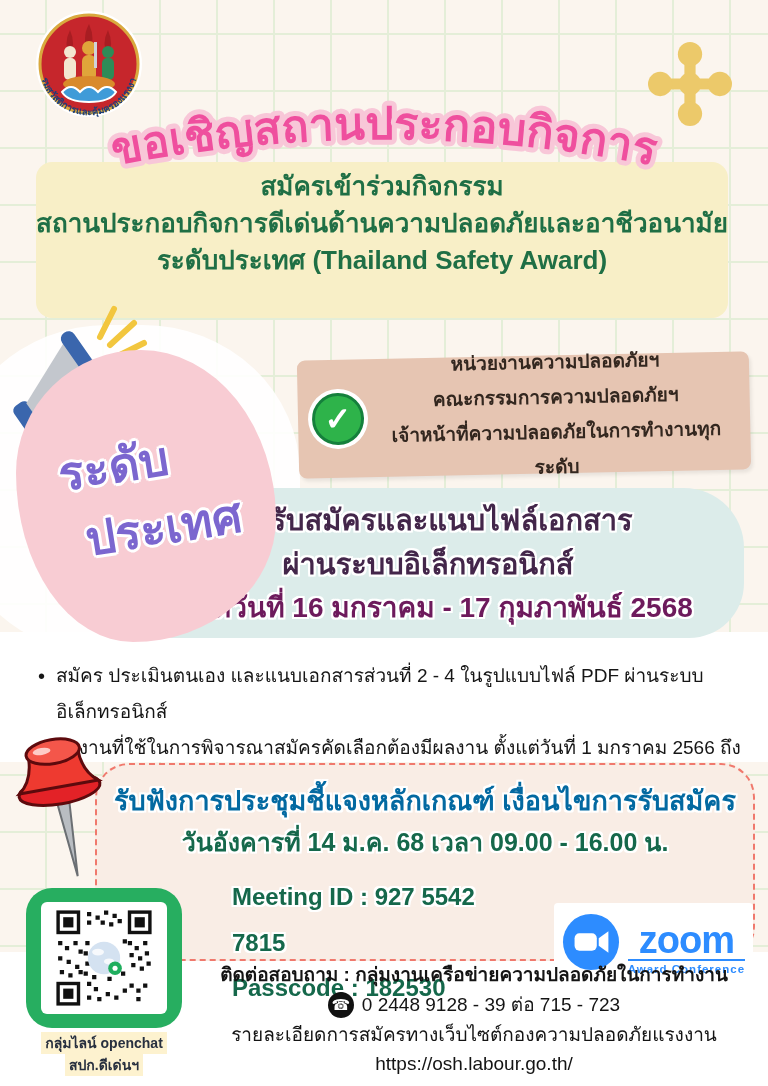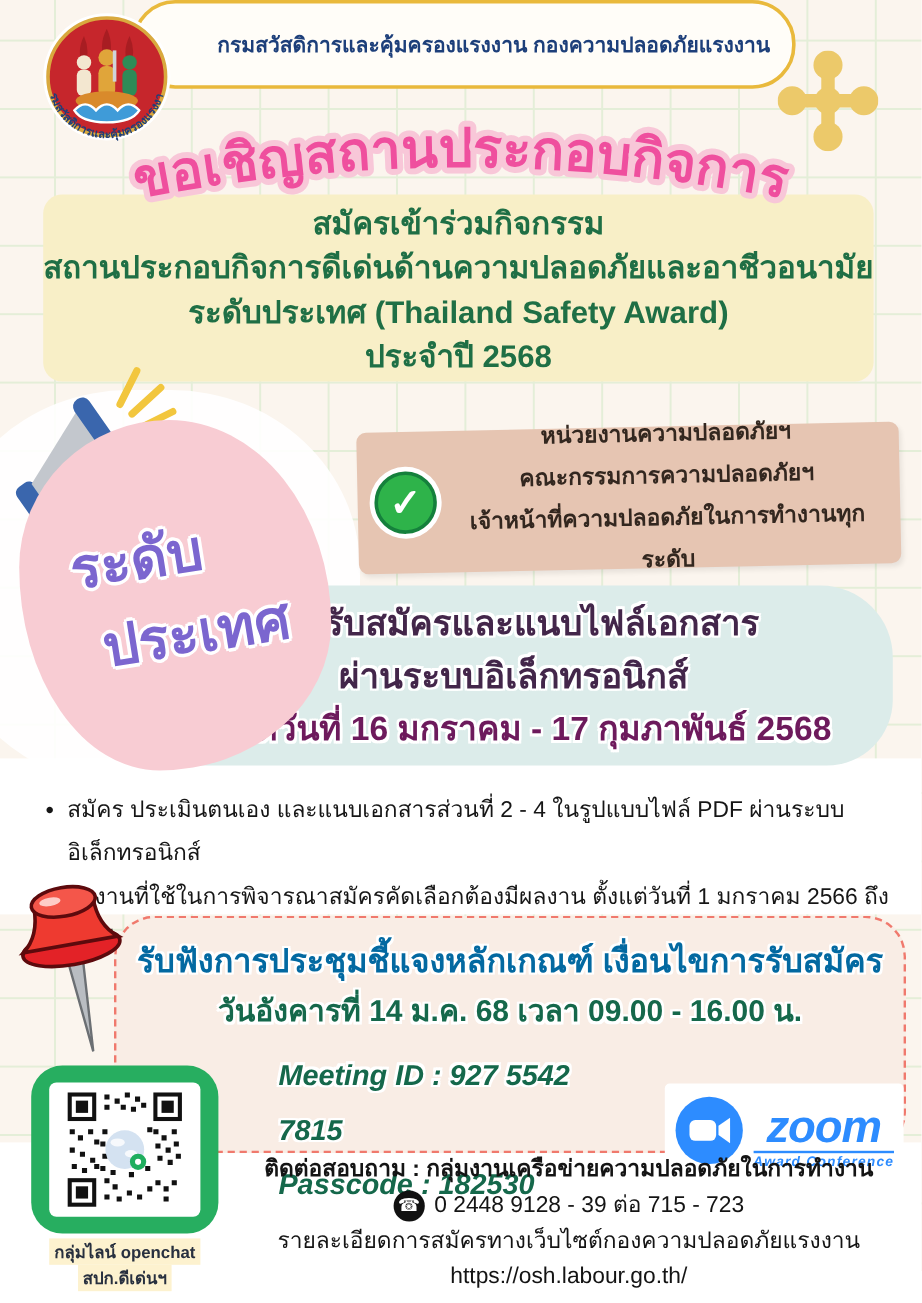--- a/index.html
+++ b/index.html
@@ -78,21 +78,21 @@
   .notes .note{ font-size:19px; color:#161616; font-weight:500; line-height:36px; padding-left:24px; position:relative; }
   .notes .note::before{ content:"•"; position:absolute; left:6px; top:0; font-size:20px; }
 
   .meeting-box{
     position:absolute; z-index:1; left:95px; top:763px; width:660px; height:198px;
     background:#f9ede5; border:2.5px dashed #f0796d; border-radius:34px;
     padding-top:14px;
   }
   .meeting-title{ text-align:center; font-size:27px; font-weight:bold; color:#0369a1; }
   .meeting-date{ text-align:center; font-size:25px; font-weight:bold; color:#15684b; }
-  .meeting-row{ display:flex; align-items:center; margin-top:12px; padding-left:135px; gap:20px;font-style:italic; }
+  .meeting-row{ display:flex; align-items:center; margin-top:12px; padding-left:135px; gap:20px; }
   .credentials div{ font-size:24px; font-weight:bold; color:#15684b; line-height:1.9; }
   .zoom-box{
     width:200px; height:78px; background:#fff; border-radius:4px;
     display:flex; align-items:center; justify-content:center; gap:8px;
   }
   .zoom-txt{ display:flex; flex-direction:column; align-items:center;margin-top:13px; }
   .zoom-word{ font-size:38px; font-weight:bold; color:#2d8cff; letter-spacing:-1px; line-height:36px; }
   .zoom-tag{ font-size:11.5px; font-weight:bold; color:#2d8cff; border-top:2px solid #2d8cff; padding-top:2px; margin-top:1px; letter-spacing:1px; }
 
   .pushpin-svg{ position:absolute; z-index:3; left:2px; top:730px; }
@@ -115,23 +115,20 @@
 </style>
 </head>
 <body>
 
 <div id="poster">
 
   <div class="patch patch-a"></div>
   <div class="patch patch-b"></div>
   <div class="patch patch-c"></div>
 
-  <div class="header-pill">
-    <div class="txt">กรมสวัสดิการและคุ้มครองแรงงาน กองความปลอดภัยแรงงาน</div>
-  </div>
 
   <svg class="logo-svg" width="122" height="130" viewBox="0 0 122 130">
     <circle cx="61" cy="56" r="53" fill="#ffffff"></circle>
     <circle cx="61" cy="56" r="49" fill="#c6262c" stroke="#d9a93e" stroke-width="3"></circle>
     <path d="M42 22 q6 14 0 26 q-7 -12 0 -26z" fill="#a81d22"></path>
     <path d="M61 16 q7 15 0 30 q-8 -15 0 -30z" fill="#a81d22"></path>
     <path d="M80 22 q6 14 0 26 q-7 -12 0 -26z" fill="#a81d22"></path>
     <circle cx="42" cy="44" r="6" fill="#f3e7d0"></circle>
     <rect x="36" y="50" width="12" height="22" rx="5" fill="#f3e7d0"></rect>
     <circle cx="61" cy="40" r="7" fill="#e0a53a"></circle>
@@ -163,21 +160,20 @@
     <path id="titleArc" d="M 18 92 Q 356 10 694 92" fill="none"></path>
     <text font-size="45" font-weight="bold" font-family="Liberation Sans, sans-serif" fill="#ef4f9e" stroke="#f8c7d8" stroke-width="10" stroke-linejoin="round" style="paint-order:stroke fill;">
       <textPath href="#titleArc" startOffset="50%" text-anchor="middle">ขอเชิญสถานประกอบกิจการ</textPath>
     </text>
   </svg>
 
   <div class="award-box">
     <div>สมัครเข้าร่วมกิจกรรม</div>
     <div>สถานประกอบกิจการดีเด่นด้านความปลอดภัยและอาชีวอนามัย</div>
     <div>ระดับประเทศ (Thailand Safety Award)</div>
-    <div>ประจำปี 2568</div>
   </div>
 
   <svg class="megaphone-svg" width="180" height="180" viewBox="0 0 180 180">
     <g stroke="#f2c63e" stroke-width="6" stroke-linecap="round">
       <line x1="112" y1="42" x2="126" y2="14"></line>
       <line x1="122" y1="50" x2="146" y2="28"></line>
       <line x1="128" y1="62" x2="156" y2="48"></line>
     </g>
     <g transform="rotate(-35 85 100)">
       <rect x="0" y="128" width="26" height="32" rx="7" fill="#3a66ad"></rect>

